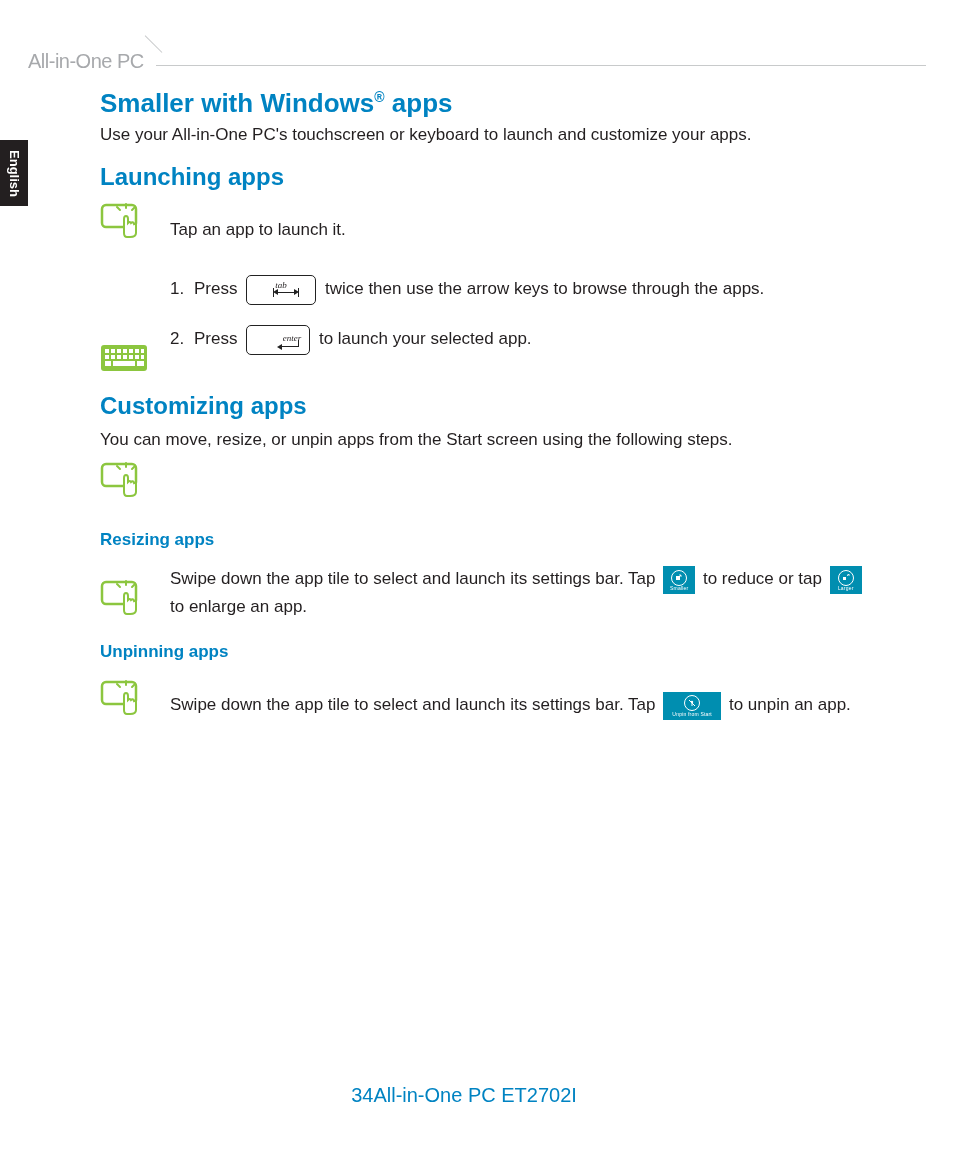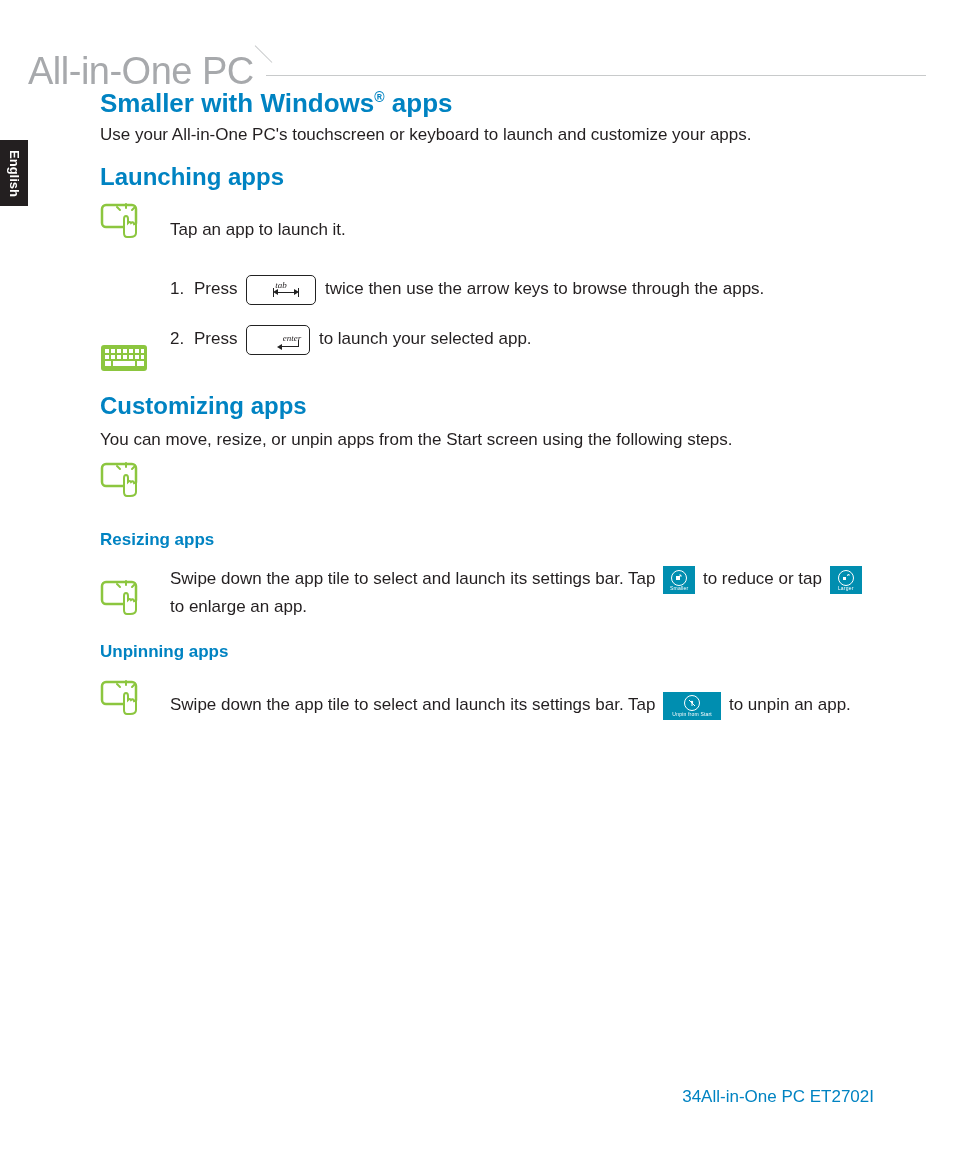--- a/index.html
+++ b/index.html
@@ -14,21 +14,21 @@
   }
   .header {
     position: absolute;
     top: 50px;
     left: 28px;
     right: 28px;
     display: flex;
     align-items: center;
   }
   .header-title {
-    font-size: 38px;
+    font-size: 20px;
     color: #a7a9ac;
     letter-spacing: -0.5px;
     font-weight: 400;
     white-space: nowrap;
     padding-right: 12px;
   }
   .header-line {
     flex: 1;
     height: 0;
     border-top: 1px solid #c8cacb;
@@ -252,22 +252,22 @@
     font-size: 5px;
     letter-spacing: 0.2px;
   }
   .tile-btn.wide .circ { top: 3px; }
   .footer {
     position: absolute;
     bottom: 48px;
     left: 54px;
     right: 80px;
     display: flex;
-    justify-content: flex-end;
-    font-size: 17px;
+    justify-content: center;
+    font-size: 20px;
     color: #0083c2;
   }
 </style>
 </head>
 <body>
 
 <div class="header">
   <div class="header-title">All-in-One PC</div>
   <div class="header-line"></div>
 </div>

